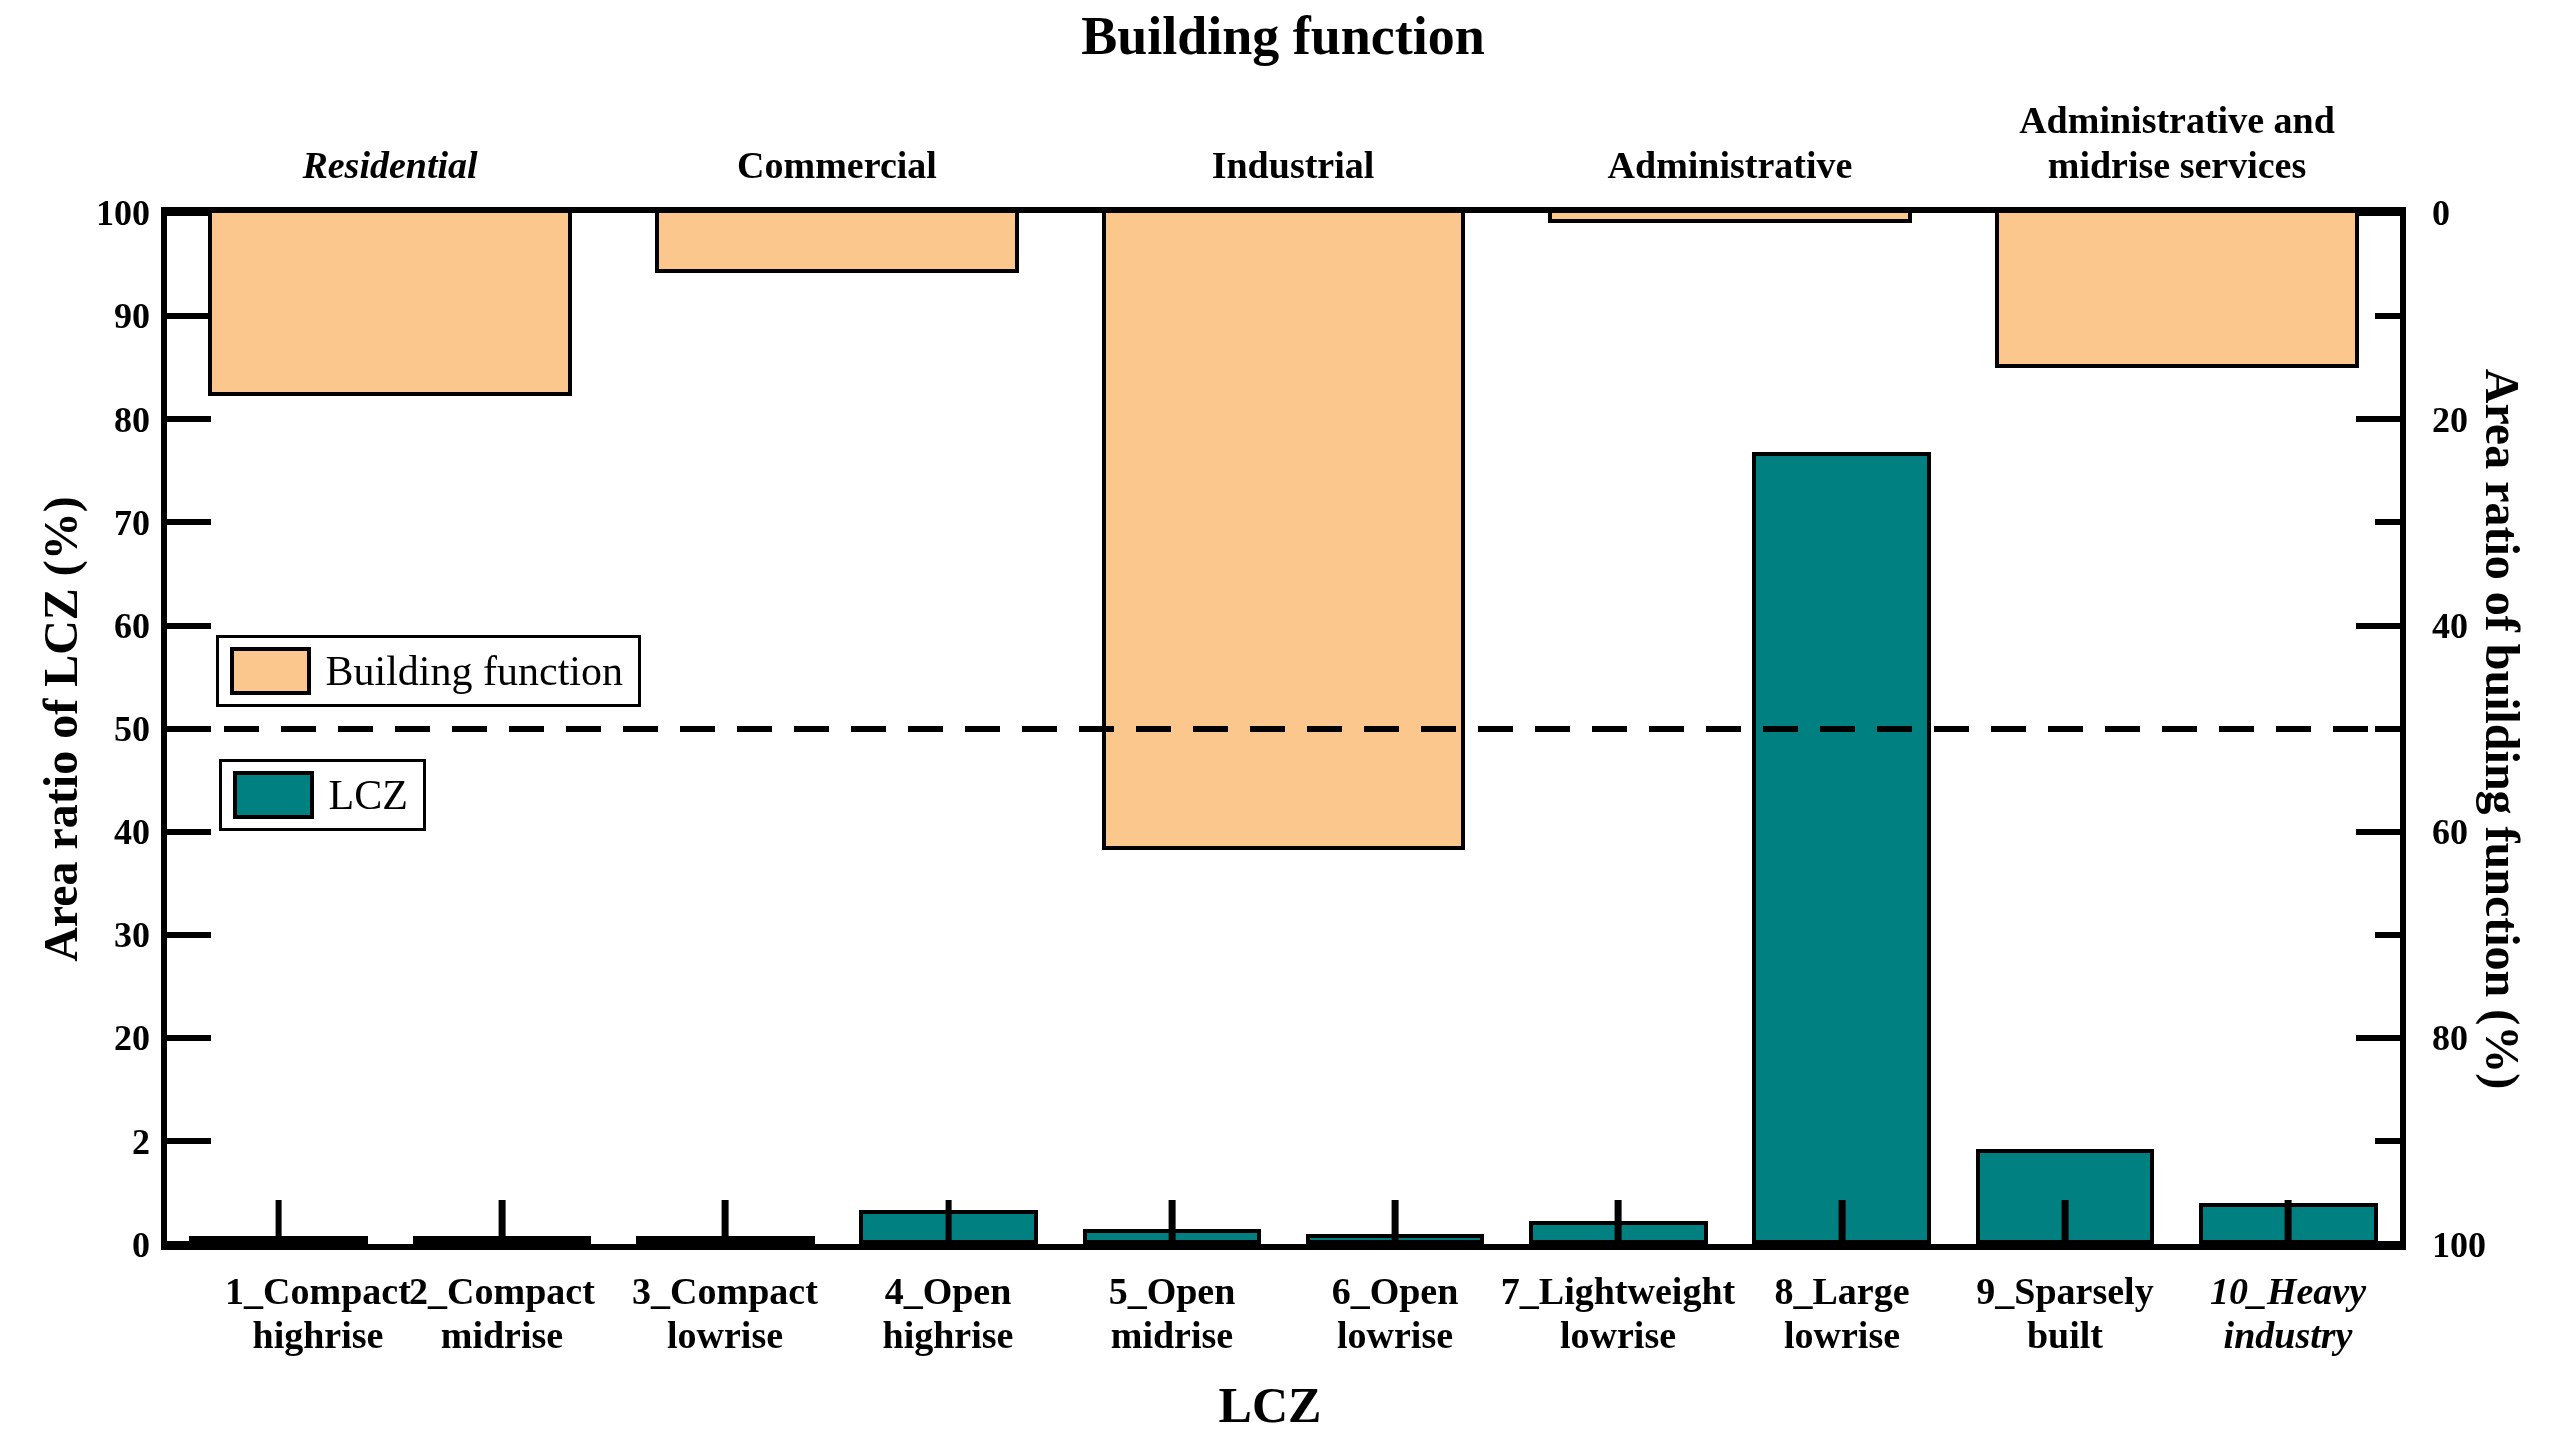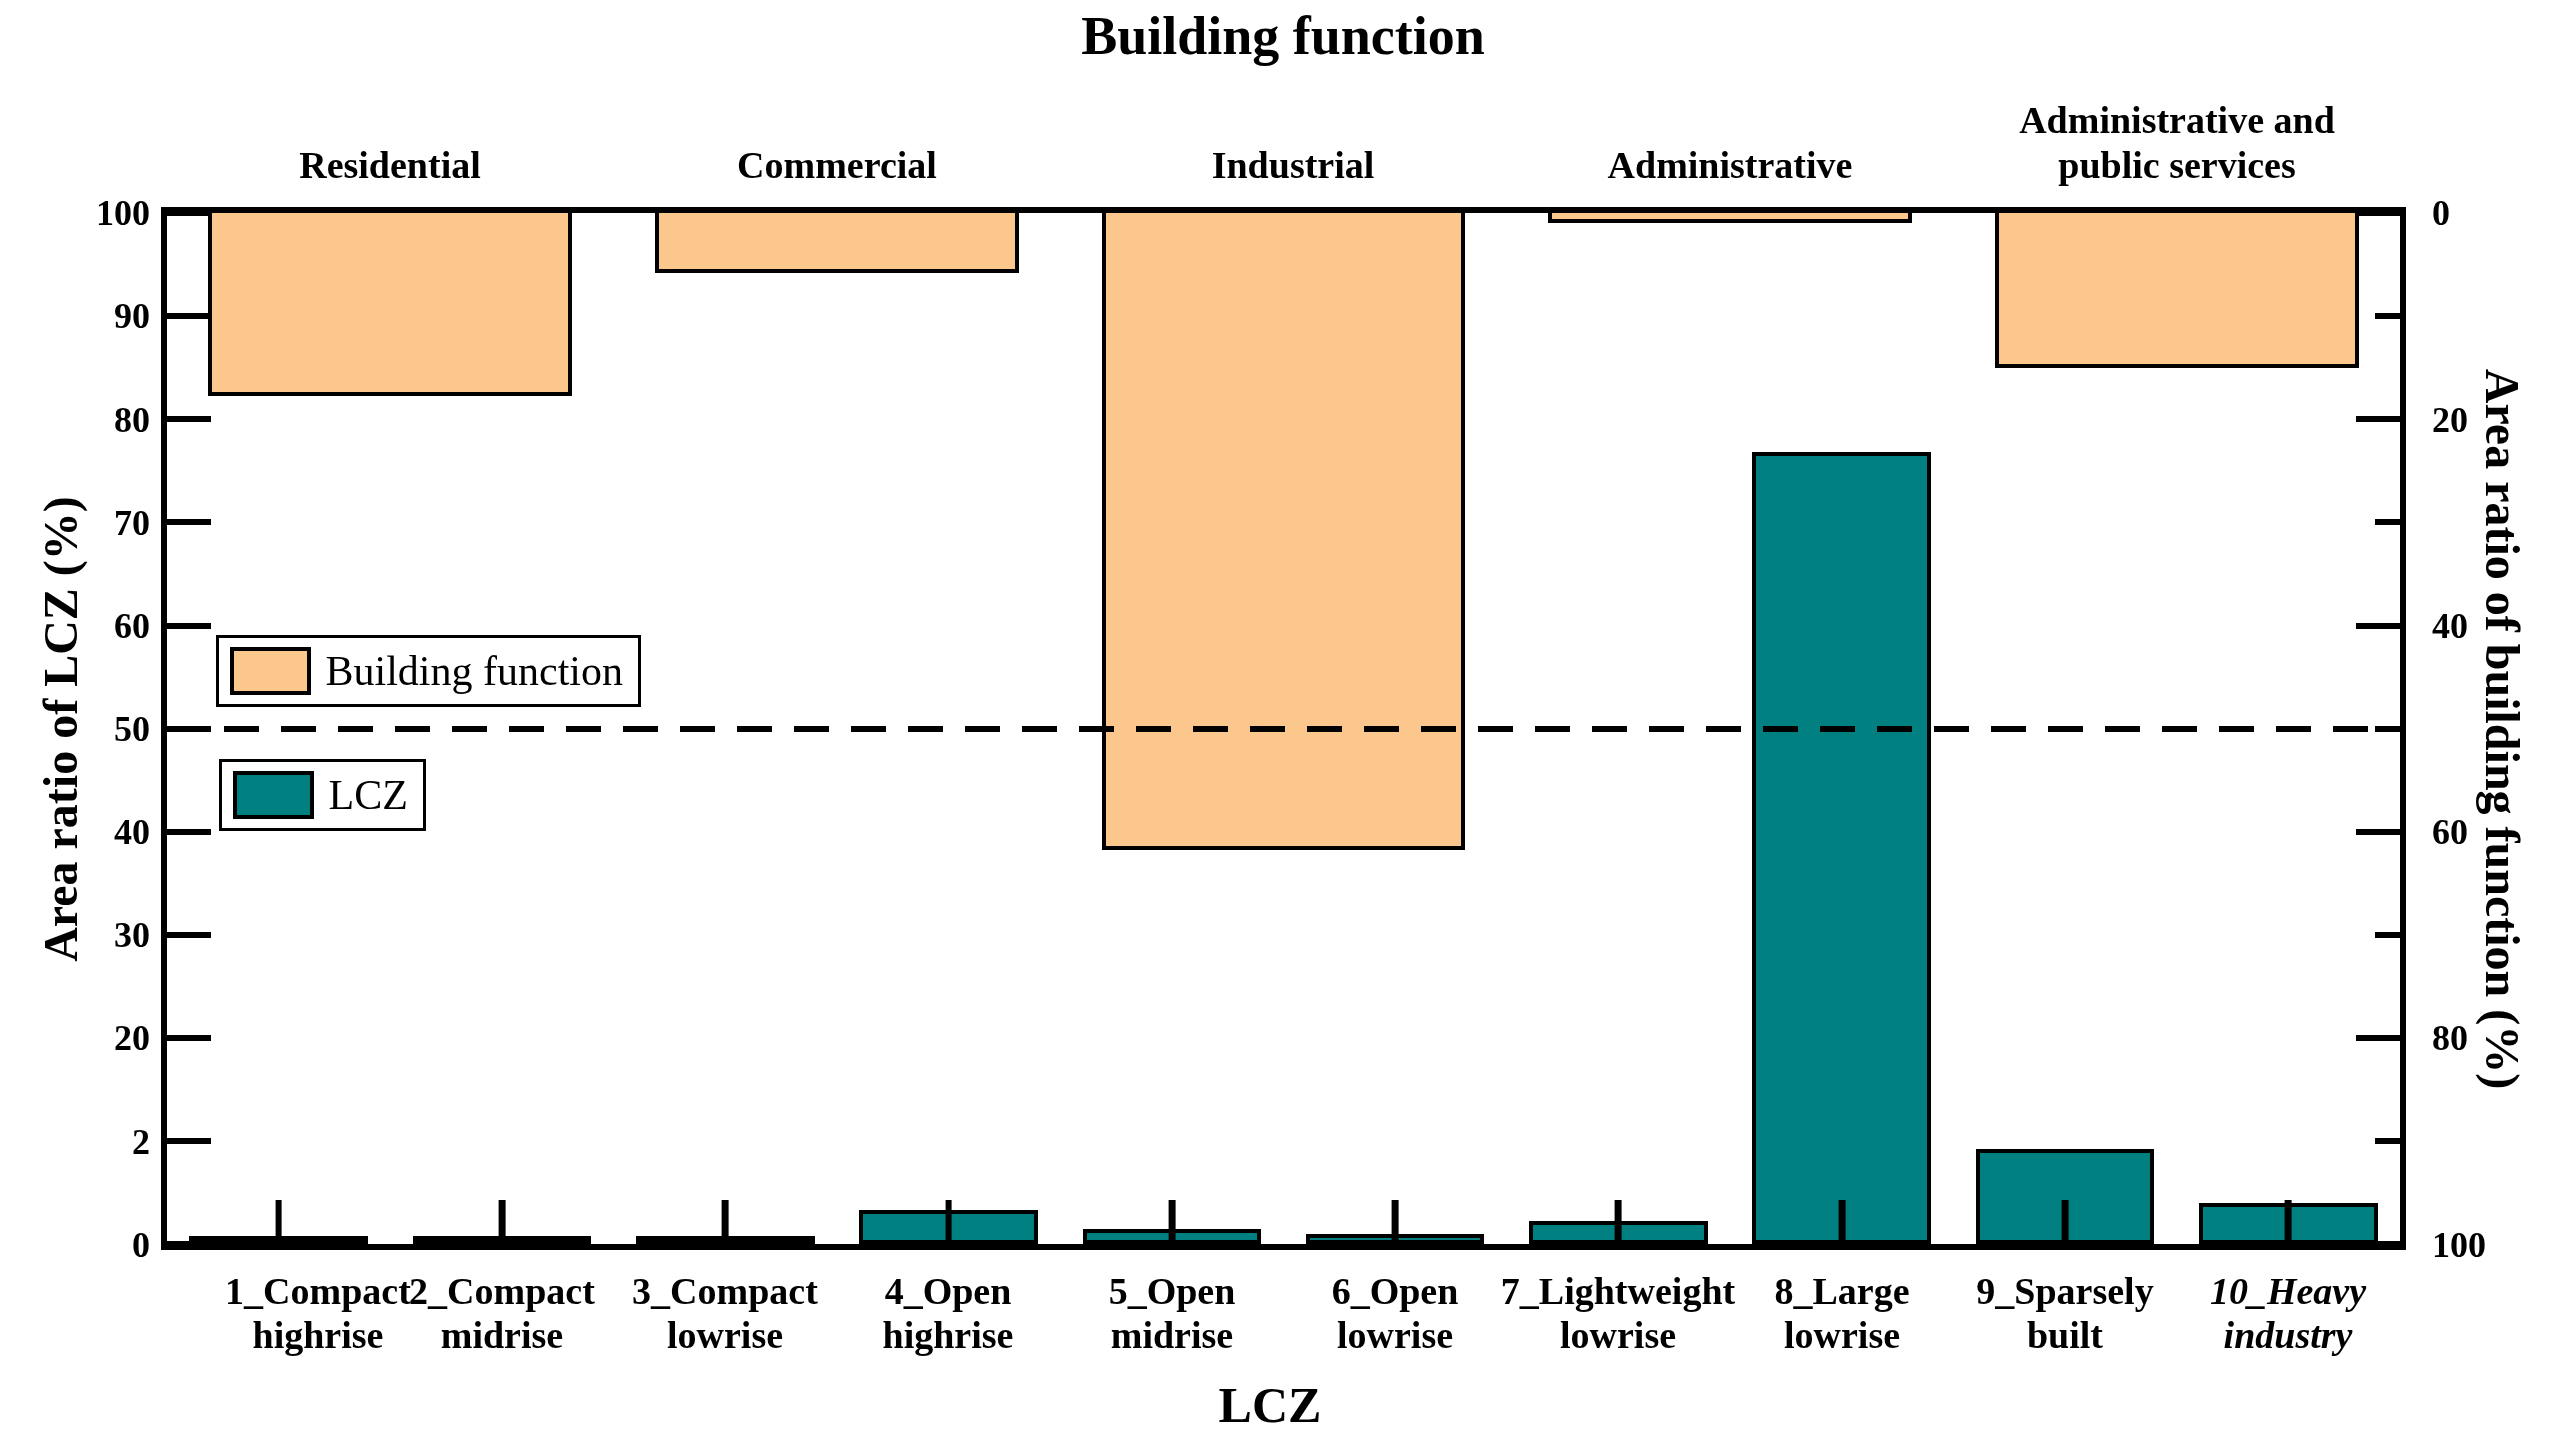--- a/index.html
+++ b/index.html
@@ -87,34 +87,34 @@
 <div id="canvas">
 
   <div id="chart-title">Building function</div>
 
   <div id="y-axis-title-left">Area ratio of LCZ (%)</div>
 
   <div id="y-axis-title-right">Area ratio of building function (%)</div>
 
   <div id="group-labels">
       <div class="grouplab" style="left: 390px; top: 143px;">
-        <span style="display: block;">Residential</span>
+        <span style="display: block; font-style: italic;">Residential</span>
       </div>
       <div class="grouplab" style="left: 837px; top: 143px; text-align: center;">
         <span style="display: block;">Commercial</span>
       </div>
       <div class="grouplab" style="left: 1283px; top: 143px;">
         <span style="display: block; margin-left: 20px;">Industrial</span>
       </div>
       <div class="grouplab" style="left: 1730px; top: 143px;">
         <span style="display: block;">Administrative</span>
       </div>
       <div class="grouplab" style="left: 2177px; top: 98px;">
         <span style="display: block;">Administrative and</span>
-        <span style="display: block;">public services</span>
+        <span style="display: block;">midrise services</span>
       </div>
     </div>
 
   <div id="plot-area">
     <div id="plot-inner">
         <div class="bar func" style="background: rgb(252, 199, 141); left: 1.85%; width: 16.3%; height: 183px;"></div>
         <div class="bar func" style="background: rgb(252, 199, 141); left: 21.85%; width: 16.3%; height: 60px;"></div>
         <div class="bar func" style="background: rgb(252, 199, 141); left: 41.85%; width: 16.3%; height: 637px;"></div>
         <div class="bar func" style="background: rgb(252, 199, 141); left: 61.85%; width: 16.3%; height: 10.3px;"></div>
         <div class="bar func" style="background: rgb(252, 199, 141); left: 81.85%; width: 16.3%; height: 155px;"></div>

